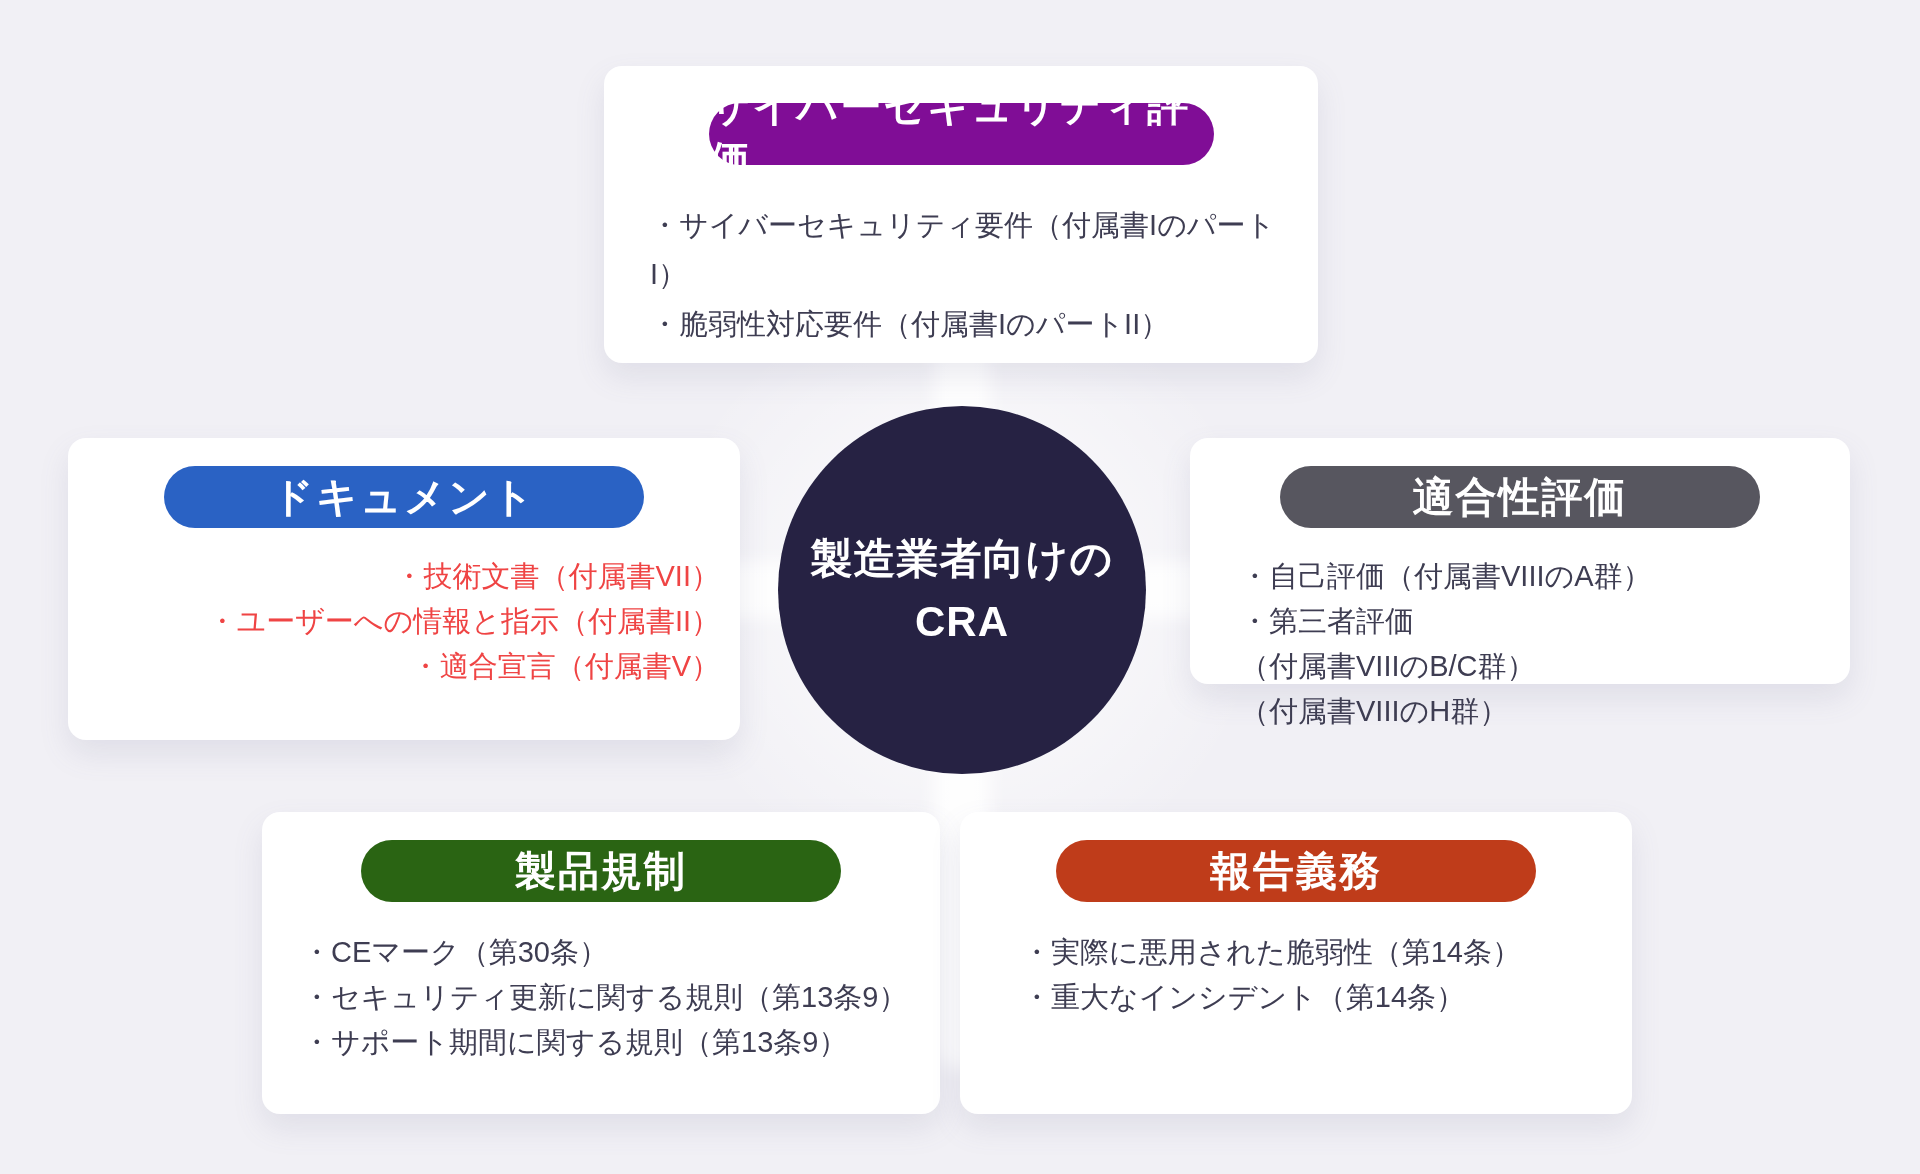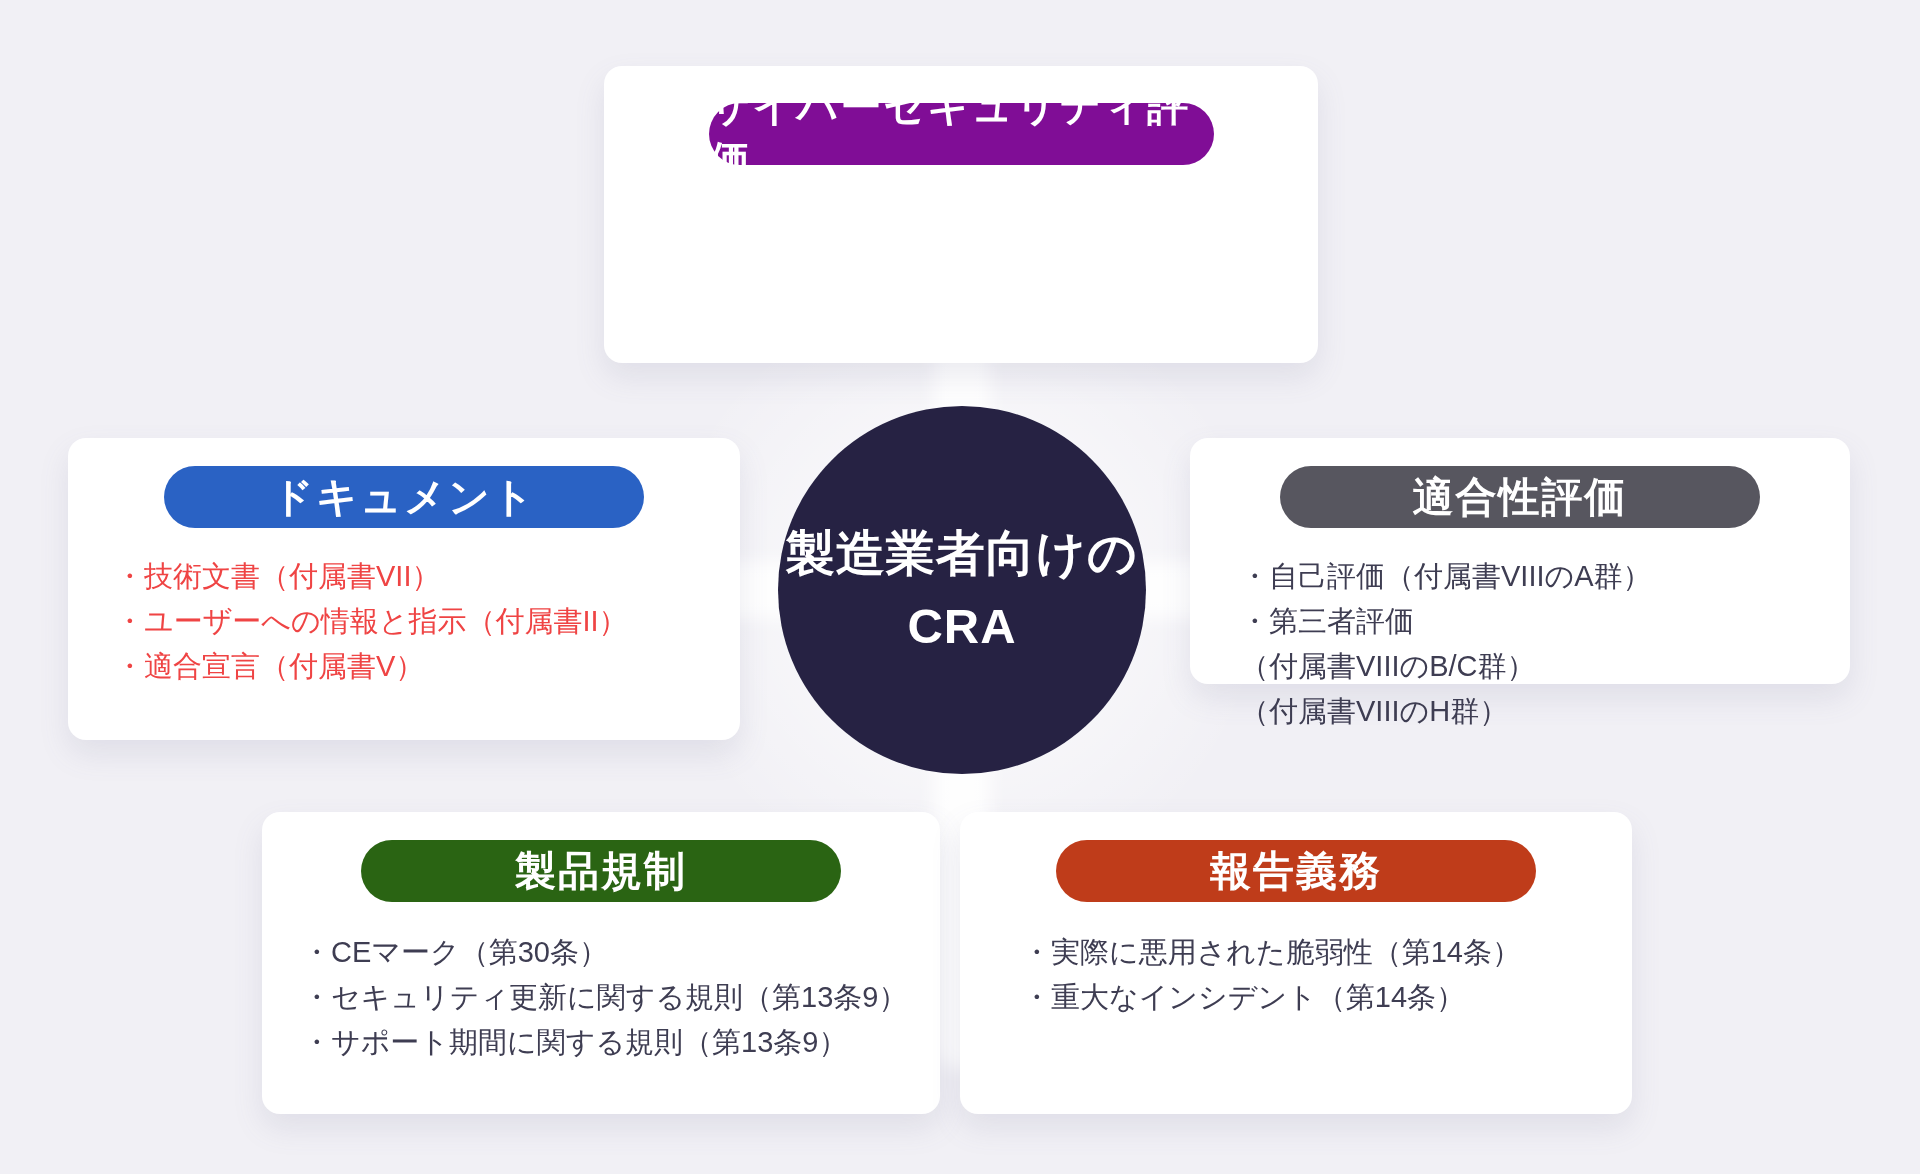--- a/index.html
+++ b/index.html
@@ -31,21 +31,21 @@
     background: radial-gradient(circle, rgba(255,255,255,0.95) 0%, rgba(255,255,255,0) 70%);
   }
 
   .card {
     position: absolute;
     background: #ffffff;
     border-radius: 18px;
     box-shadow: 0 14px 30px rgba(110,110,150,0.13);
   }
   .card-top          { left: 604px;  top: 66px;  width: 714px; height: 297px; }
-  .card-left         { left: 68px;   top: 438px; width: 672px; height: 302px; }
+  .card-left         { left: 68px;   top: 438px; width: 672px; height: 302px; text-align: right; }
   .card-right        { left: 1190px; top: 438px; width: 660px; height: 246px; }
   .card-bottom-left  { left: 262px;  top: 812px; width: 678px; height: 302px; }
   .card-bottom-right { left: 960px;  top: 812px; width: 672px; height: 302px; }
 
   .pill {
     height: 62px;
     border-radius: 31px;
     margin: 0 auto;
     display: flex;
     align-items: center;
@@ -78,36 +78,40 @@
     position: absolute;
     left: 778px; top: 406px;
     width: 368px; height: 368px;
     border-radius: 50%;
     display: flex;
     flex-direction: column;
     align-items: center;
     justify-content: center;
     color: #ffffff;
     font-weight: bold;
-    font-size: 49px;
+    font-size: 42px;
     line-height: 1.5;
     letter-spacing: 1px;
   }
 </style>
 </head>
 <body>
 
 <div class="stage" style="background-color: rgb(241, 240, 245);">
 
   <div class="connector v"></div>
   <div class="connector h"></div>
   <div class="glow"></div>
 
   <div class="card card-top">
     <div class="pill" style="background-color: rgb(128, 13, 150);">サイバーセキュリティ評価</div>
+    <ul class="items" style="color: rgb(62, 61, 82);">
+      <li>・サイバーセキュリティ要件（付属書IのパートI）</li>
+      <li>・脆弱性対応要件（付属書IのパートII）</li>
+    </ul>
   </div>
 
   <div class="card card-left">
     <div class="pill" style="background-color: rgb(42, 98, 196);">ドキュメント</div>
     <ul class="items" style="color: #ef4444;">
       <li>・技術文書（付属書VII）</li>
       <li>・ユーザーへの情報と指示（付属書II）</li>
       <li>・適合宣言（付属書V）</li>
     </ul>
   </div>

